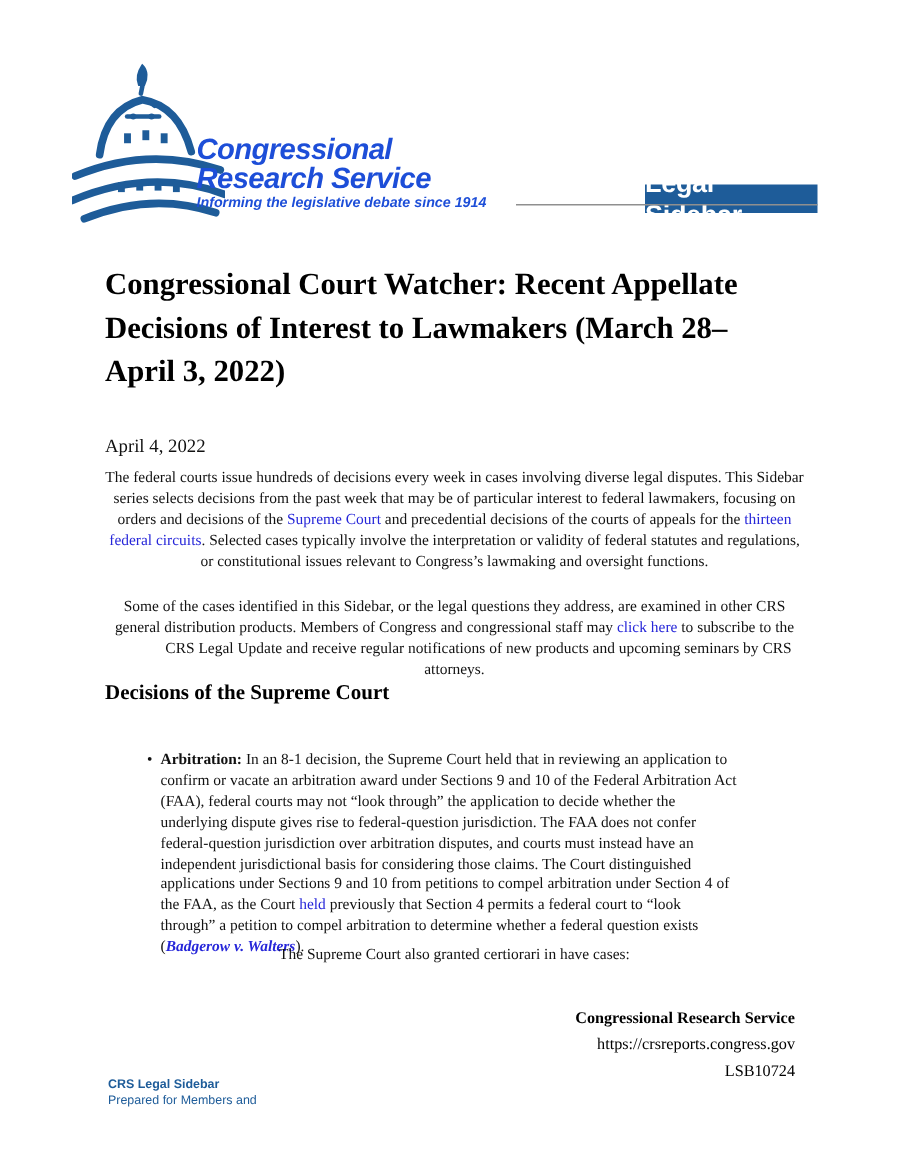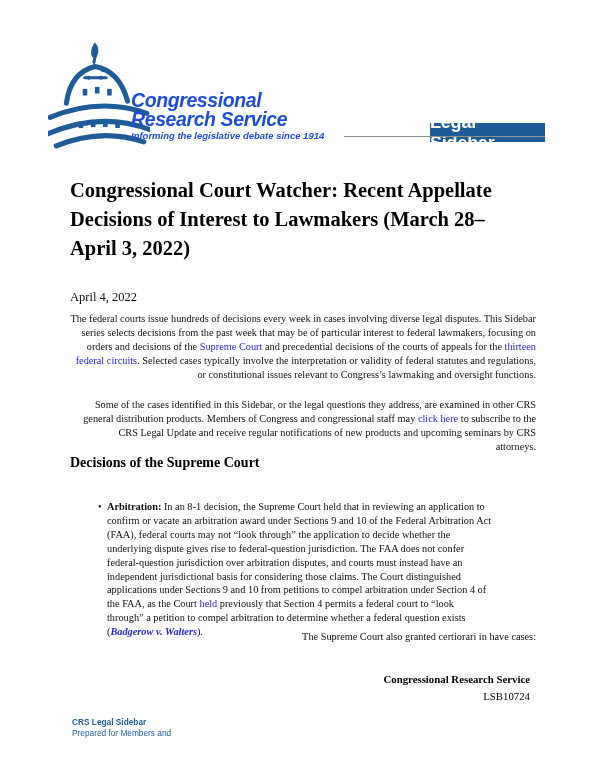--- a/index.html
+++ b/index.html
@@ -20,21 +20,21 @@
     color:#ffffff;font-family:"Liberation Sans",sans-serif;font-weight:bold;font-size:18px;
     display:flex;align-items:center;justify-content:center;letter-spacing:-0.2px;margin-top:14px;
   }
   .header-rule{position:absolute;left:344px;top:136px;width:201px;border-top:1.5px solid #8f8f8f;}
   
   .title{
     position:absolute;left:70px;top:176px;width:455px;margin:0;
     font-size:20.5px;line-height:29px;font-weight:bold;color:#000;
   }
   .date{position:absolute;left:70px;top:290px;font-size:12.5px;}
-  .para{position:absolute;left:70px;width:466px;margin:0;font-size:10.3px;line-height:14px;text-align:right;}
+  .para{position:absolute;left:70px;width:466px;margin:0;font-size:10.3px;line-height:14px;text-align:center;}
   .p1{top:312px;}
   .p2{top:398px;}
   .section-h{position:absolute;left:70px;top:455px;margin:0;font-size:14px;font-weight:bold;color:#000;}
   .intro{top:478px;}
   .bullet{position:absolute;left:98px;top:500px;width:394px;display:flex;font-size:10.3px;line-height:13.9px;}
   .bullet .marker{flex:none;width:9px;}
   .bullet .btext{flex:1;}
   .closing{top:630px;width:466px;}
   
   .seg-plain{}
@@ -105,20 +105,21 @@
 
   <div class="bullet">
     <span class="marker">•</span>
     <span class="btext"><span class="seg-bold">Arbitration:</span><span class="seg-plain"> In an 8-1 decision, the Supreme Court held that in reviewing an application to confirm or vacate an arbitration award under Sections 9 and 10 of the Federal Arbitration Act (FAA), federal courts may not “look through” the application to decide whether the underlying dispute gives rise to federal-question jurisdiction. The FAA does not confer federal-question jurisdiction over arbitration disputes, and courts must instead have an independent jurisdictional basis for considering those claims. The Court distinguished applications under Sections 9 and 10 from petitions to compel arbitration under Section 4 of the FAA, as the Court </span><a class="seg-link">held</a><span class="seg-plain"> previously that Section 4 permits a federal court to “look through” a petition to compel arbitration to determine whether a federal question exists (</span><a class="seg-link-italic">Badgerow v. Walters</a><span class="seg-plain">).</span></span>
   </div>
 
   <p class="para closing">The Supreme Court also granted certiorari in have cases:</p>
 
   <div class="footer-right">
     <div class="f-org">Congressional Research Service</div>
+    <div class="f-url">https://crsreports.congress.gov</div>
     <div class="f-id">LSB10724</div>
   </div>
 
   <div class="footer-left">
     <div class="fp-title">CRS Legal Sidebar</div>
     <div>Prepared for Members and</div>
   </div>
 
 </div>
 

